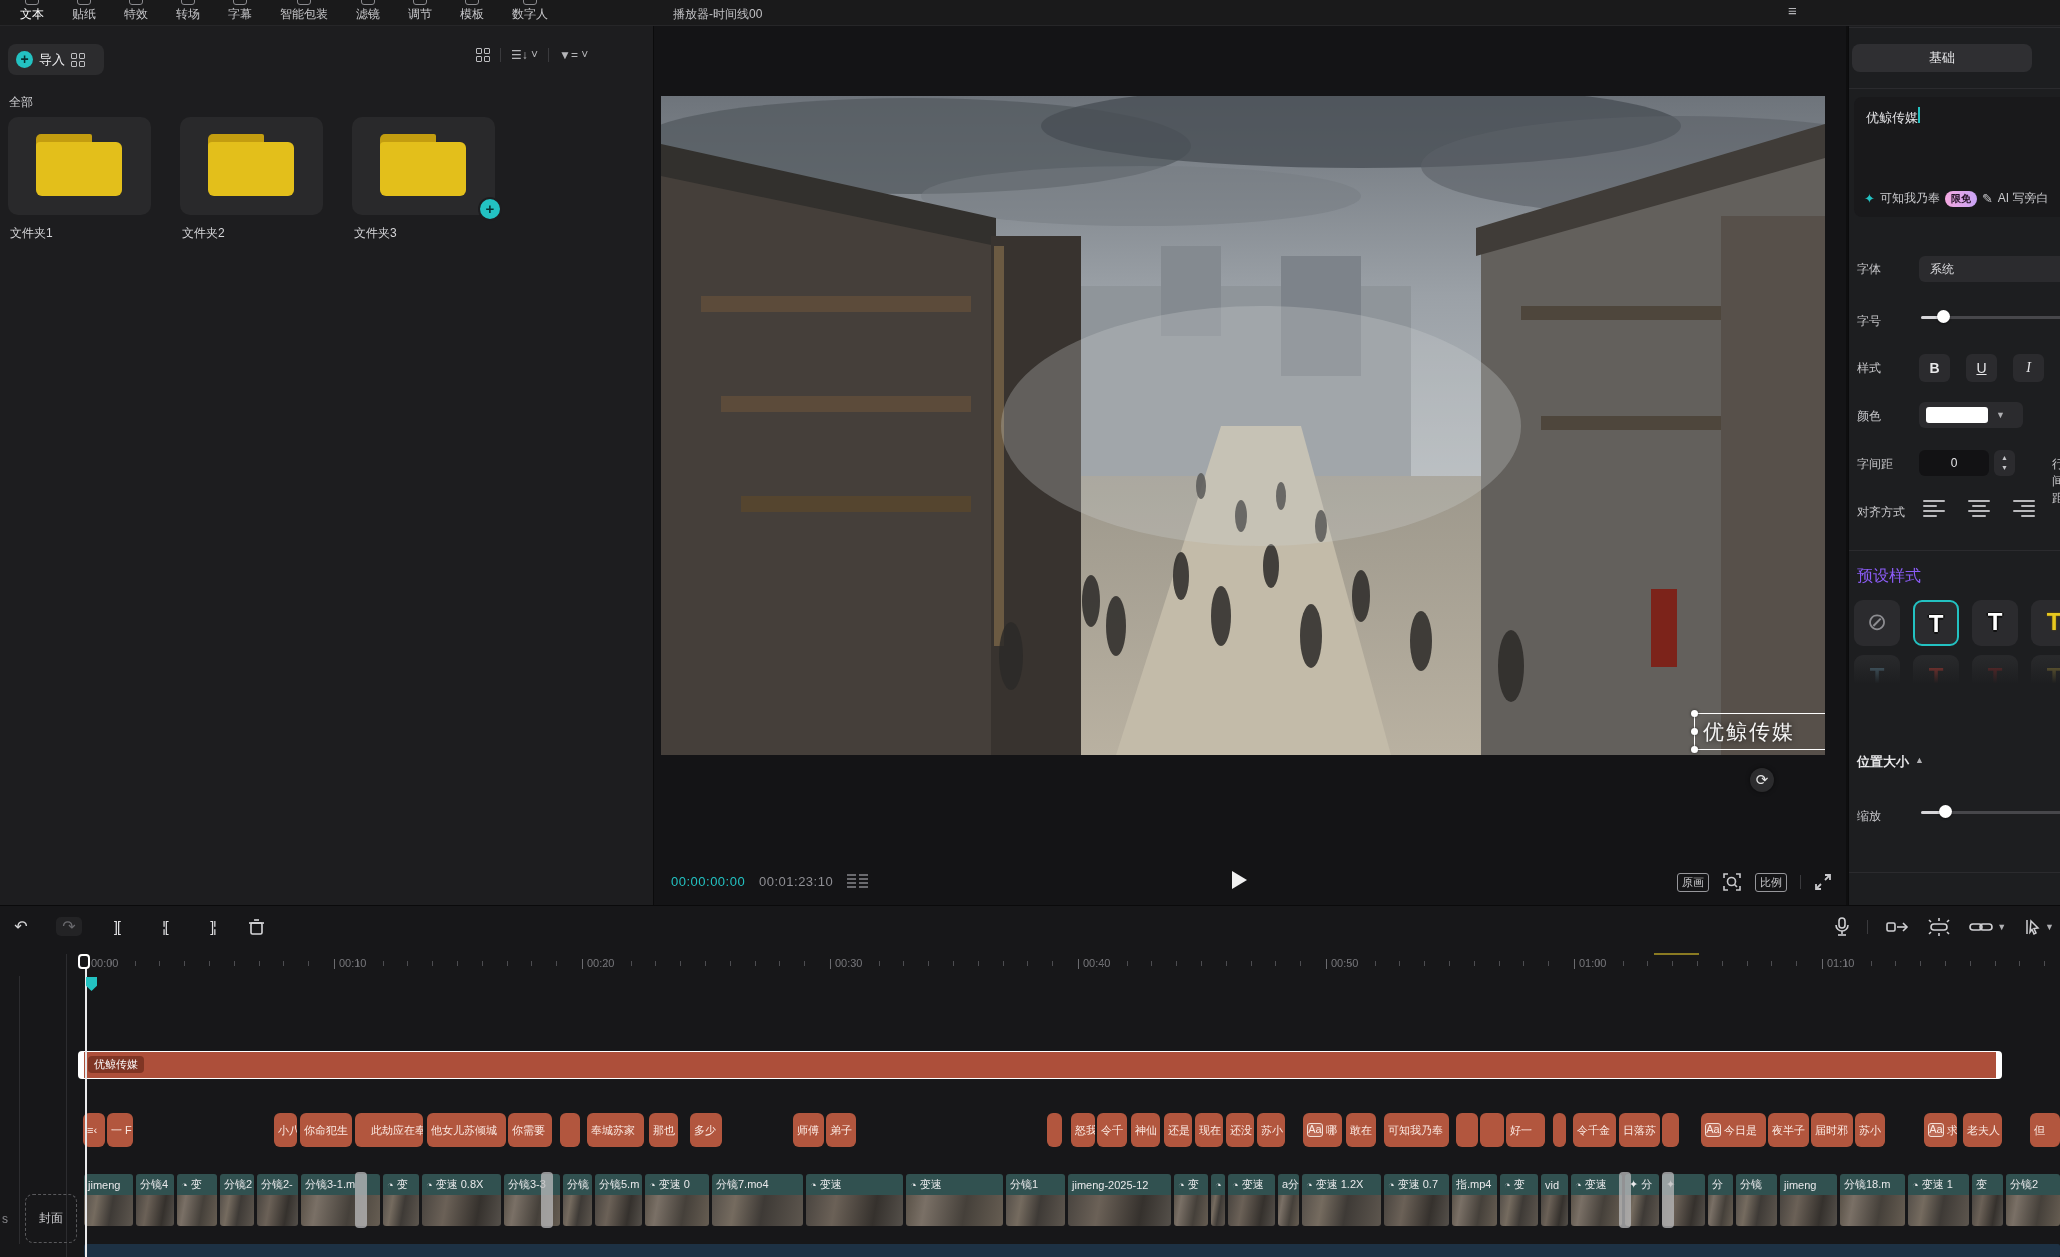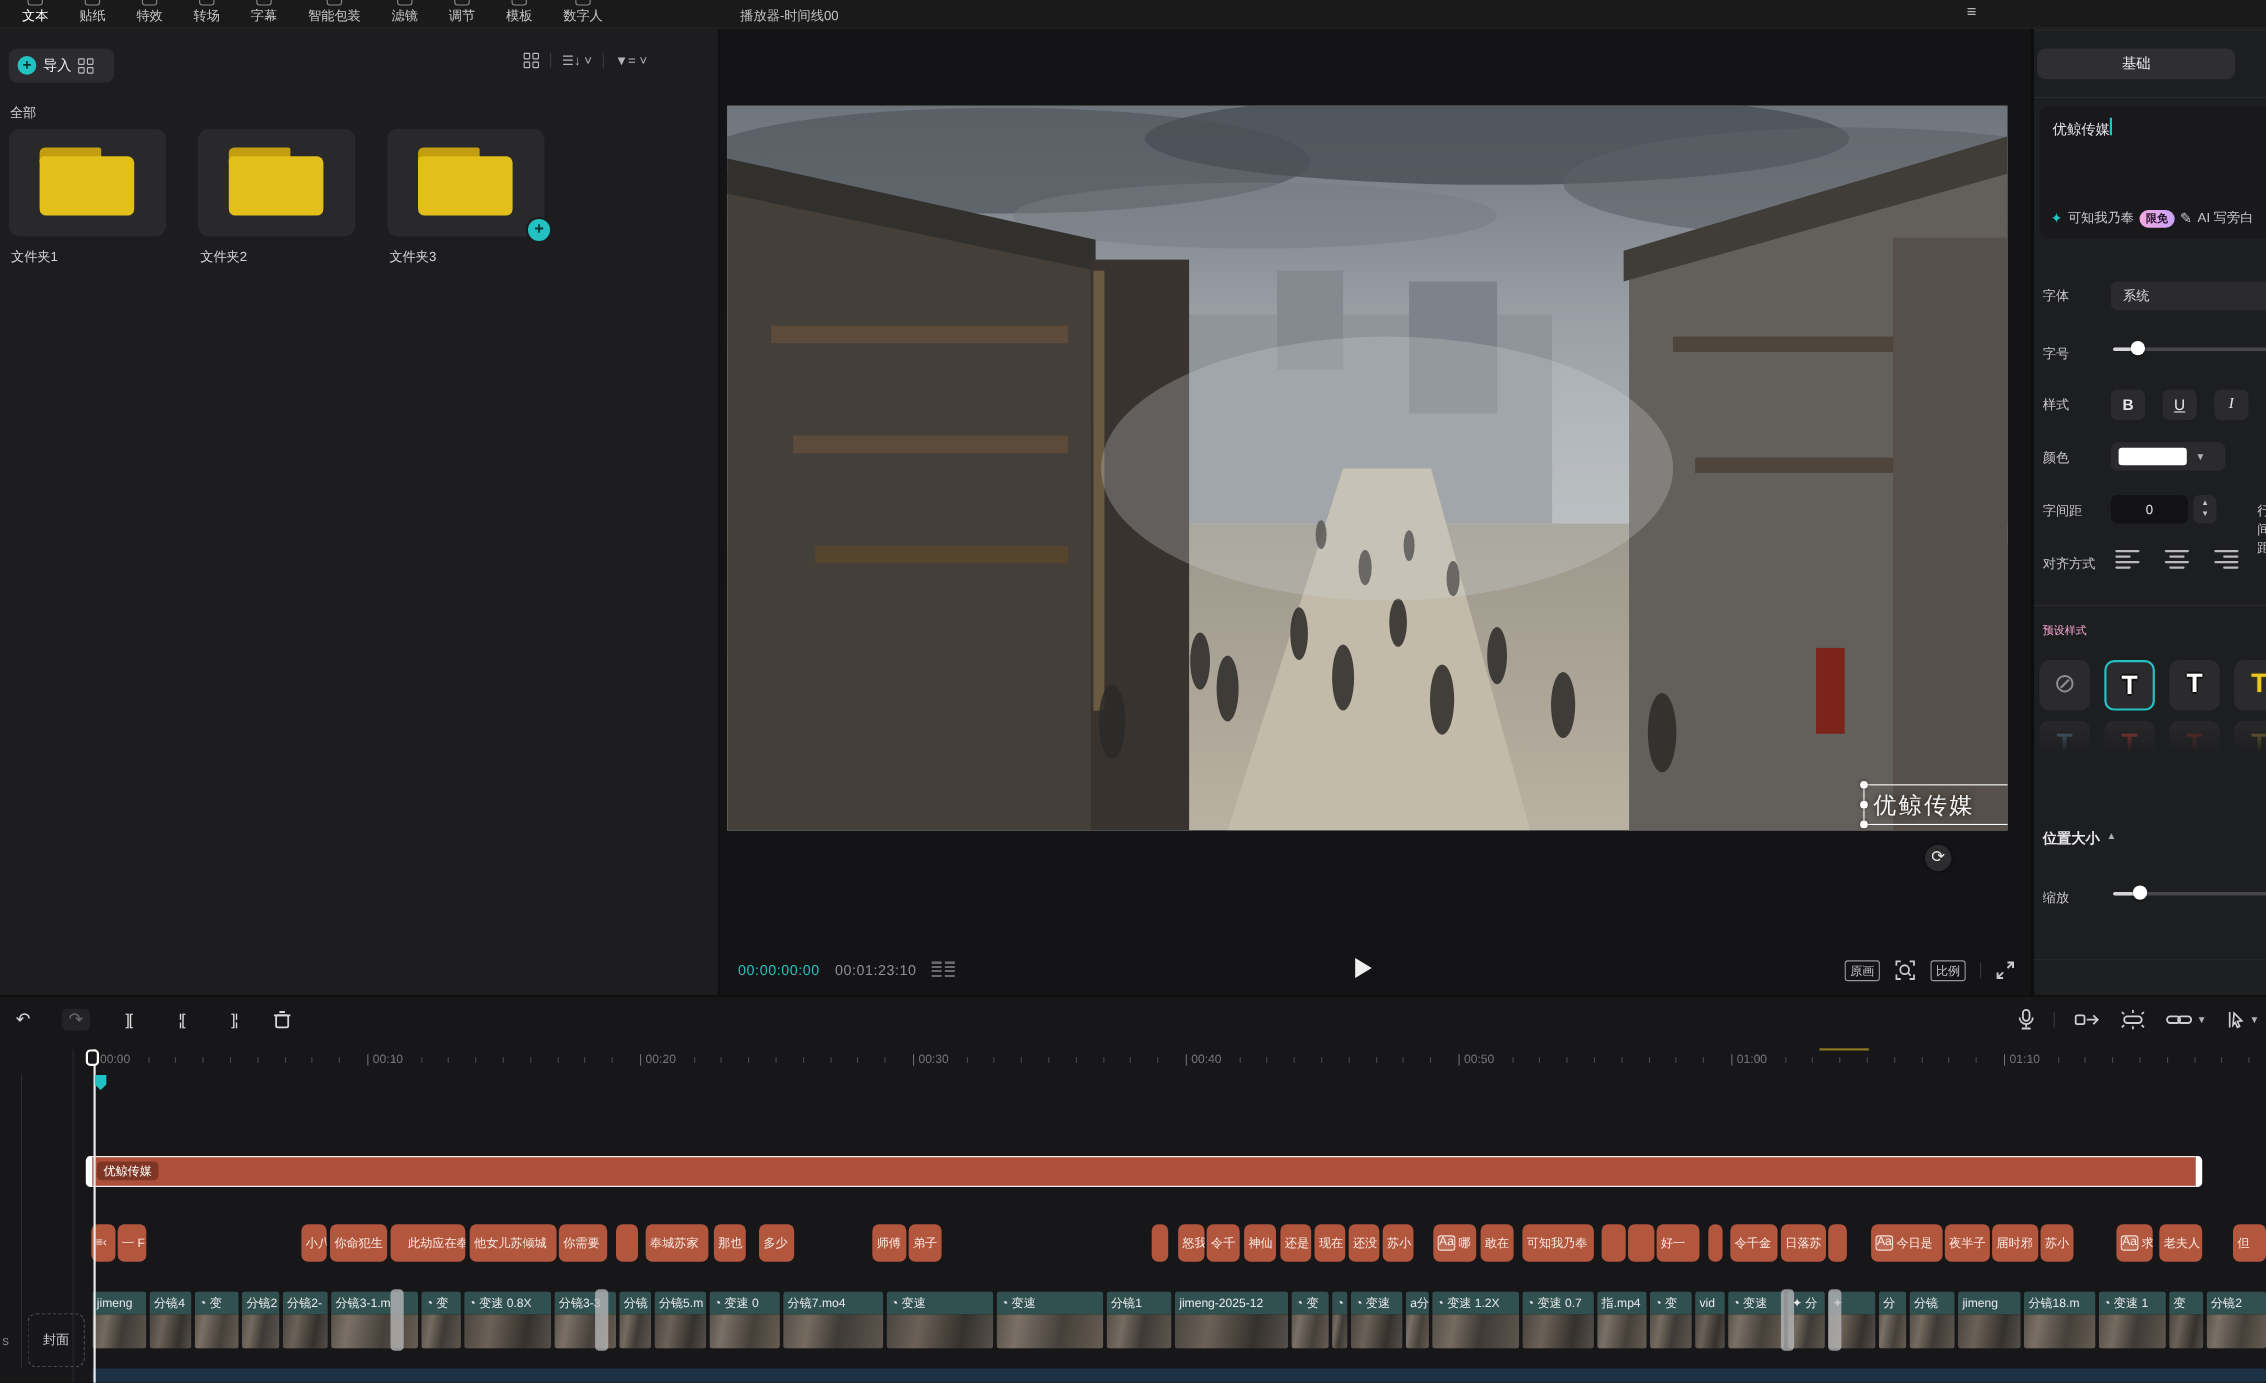--- a/index.html
+++ b/index.html
@@ -69,21 +69,21 @@
   .slider .fill{position:absolute;left:0;top:6px;height:2.5px;background:#d6d6d9;border-radius:2px;}
   .slider .knob{position:absolute;top:0;width:13px;height:13px;border-radius:50%;background:#fff;box-shadow:0 1px 2px rgba(0,0,0,.5);}
   .stylebtn{position:absolute;width:31px;height:28px;background:#2b2b2e;border-radius:6px;text-align:center;line-height:28px;color:#e8e8ea;font-size:14px;}
   #swatch-wrap{position:absolute;left:70px;width:104px;height:26px;background:#2b2b2e;border-radius:6px;display:flex;align-items:center;gap:8px;padding:0 7px;box-sizing:border-box;}
   #swatch{width:62px;height:16px;background:#ffffff;border-radius:3px;}
   .chev{color:#b0b0b3;font-size:9px;}
   #spacing-input{position:absolute;left:70px;width:70px;height:26px;background:#121214;border-radius:6px;text-align:center;line-height:26px;font-size:12px;color:#e5e5e8;}
   #spacing-step{position:absolute;left:145px;width:21px;height:26px;background:#2b2b2e;border-radius:6px;color:#c5c5c8;font-size:7px;text-align:center;line-height:10px;padding-top:3px;box-sizing:border-box;}
   .alignico{position:absolute;width:22px;height:16px;}
   .alignico i{position:absolute;height:2px;background:#b9b9bc;border-radius:1px;}
-  #preset-label,#possize-label{font-size:10px;color:#f9a8d4;}
+  #preset-label,#possize-label{font-size:16px;color:#8b5cf6;}
   #possize-label{font-size:13px;color:#e8e8ea;font-weight:bold;}
   .tile{position:absolute;width:46px;height:46px;background:#2b2b2e;border-radius:9px;box-sizing:border-box;text-align:center;}
   .tile .T{font-size:24px;font-weight:bold;line-height:44px;}
   .tile.sel{border:2px solid #23c2c2;}
   #row2-clip{position:absolute;left:0px;top:655px;width:212px;height:30px;overflow:hidden;}
   #row2-fade{position:absolute;left:0;top:655px;width:212px;height:30px;background:linear-gradient(rgba(29,30,32,0) 10%,#1d1e20 95%);}
   
   #timeline{left:0;top:905px;width:2060px;height:352px;background:#171719;border-top:1px solid #0a0a0b;}
   #tl-tools-left{left:8px;top:11px;display:flex;align-items:center;gap:22px;color:#d8d8da;font-size:16px;}
   .tool{width:26px;text-align:center;}

